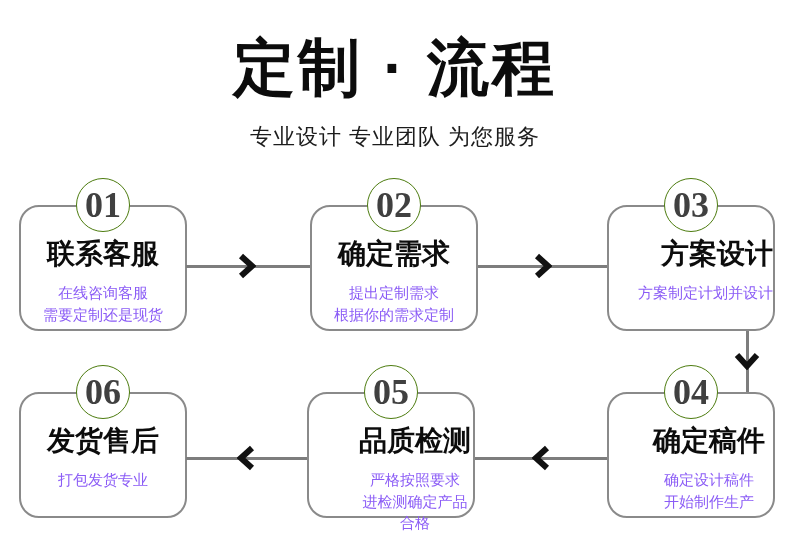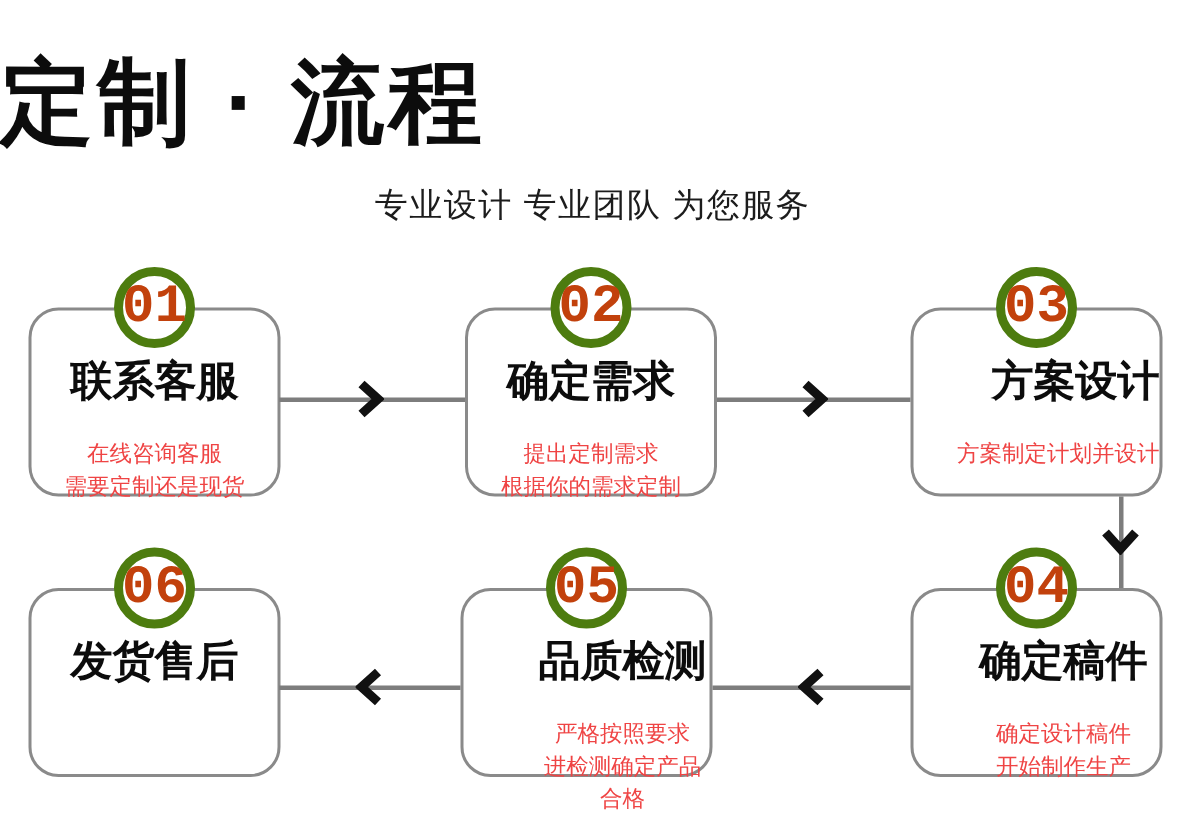--- a/index.html
+++ b/index.html
@@ -8,21 +8,21 @@
     width: 790px;
     height: 552px;
     background: #ffffff;
     font-family: "Liberation Sans", sans-serif;
     overflow: hidden;
   }
   
   .title {
     position: absolute;
     top: 26px; left: 0; width: 790px;
-    text-align: left;
+    text-align: center;
     font-size: 62px;
     font-weight: 700;
     color: #0c0c0c;
     letter-spacing: 3px;
     margin: 0;
   }
   .subtitle {
     position: absolute;
     top: 122px; left: 0; width: 790px;
     text-align: center;
@@ -48,44 +48,44 @@
   .pos3 { left: 607px; top: 205px; text-align: right; }
   .pos4 { left: 607px; top: 392px; padding-left: 36px; }
   .pos5 { left: 307px; top: 392px; padding-left: 48px; }
   .pos6 { left: 19px;  top: 392px; }
   .badge {
     position: absolute;
     left: 50%; top: -29px;
     transform: translateX(-50%);
     width: 54px; height: 54px;
     background: #ffffff;
-    border: 6px solid #4d7c0f;
+    border: 1px solid #4d7c0f;
     border-radius: 50%;
     box-sizing: border-box;
     display: flex;
     align-items: center;
     justify-content: center;
-    font-family: Liberation Mono, monospace;
+    font-family: Liberation Serif, serif;
     font-weight: 700;
     font-size: 36px;
-    color: #c2410c;
+    color: #404040;
     line-height: 1;
     z-index: 2;
   }
   .card-title {
     margin-top: 32px;
     font-size: 28px;
     font-weight: 700;
     color: #0c0c0c;
     line-height: 1.1;
   }
   .card-desc {
-    margin-top: 22px;
+    margin-top: 12px;
     font-size: 15px;
-    color: #ef4444;
+    color: #8b5cf6;
     line-height: 1.45;
   }
   
   .hline, .vline { position: absolute; background: #7d7d7d; }
   .hline { height: 3px; }
   .vline { width: 3px; }
   .c1 { left: 186px; top: 265px; width: 124px; }
   .c2 { left: 478px; top: 265px; width: 129px; }
   .c3 { left: 475px; top: 457px; width: 132px; }
   .c4 { left: 186px; top: 457px; width: 121px; }
@@ -146,20 +146,21 @@
     <div class="card-desc">
       <div>严格按照要求</div>
       <div>进检测确定产品合格</div>
     </div>
   </div>
 
   <div class="card pos6">
     <div class="badge">06</div>
     <div class="card-title">发货售后</div>
     <div class="card-desc">
+      <div>打包发货专业</div>
     </div>
   </div>
 
   <div class="hline c1"></div>
   <div class="hline c2"></div>
   <div class="vline cv"></div>
   <div class="hline c3"></div>
   <div class="hline c4"></div>
 
   <svg class="chev ar1" width="18" height="26" viewBox="0 0 18 26">

